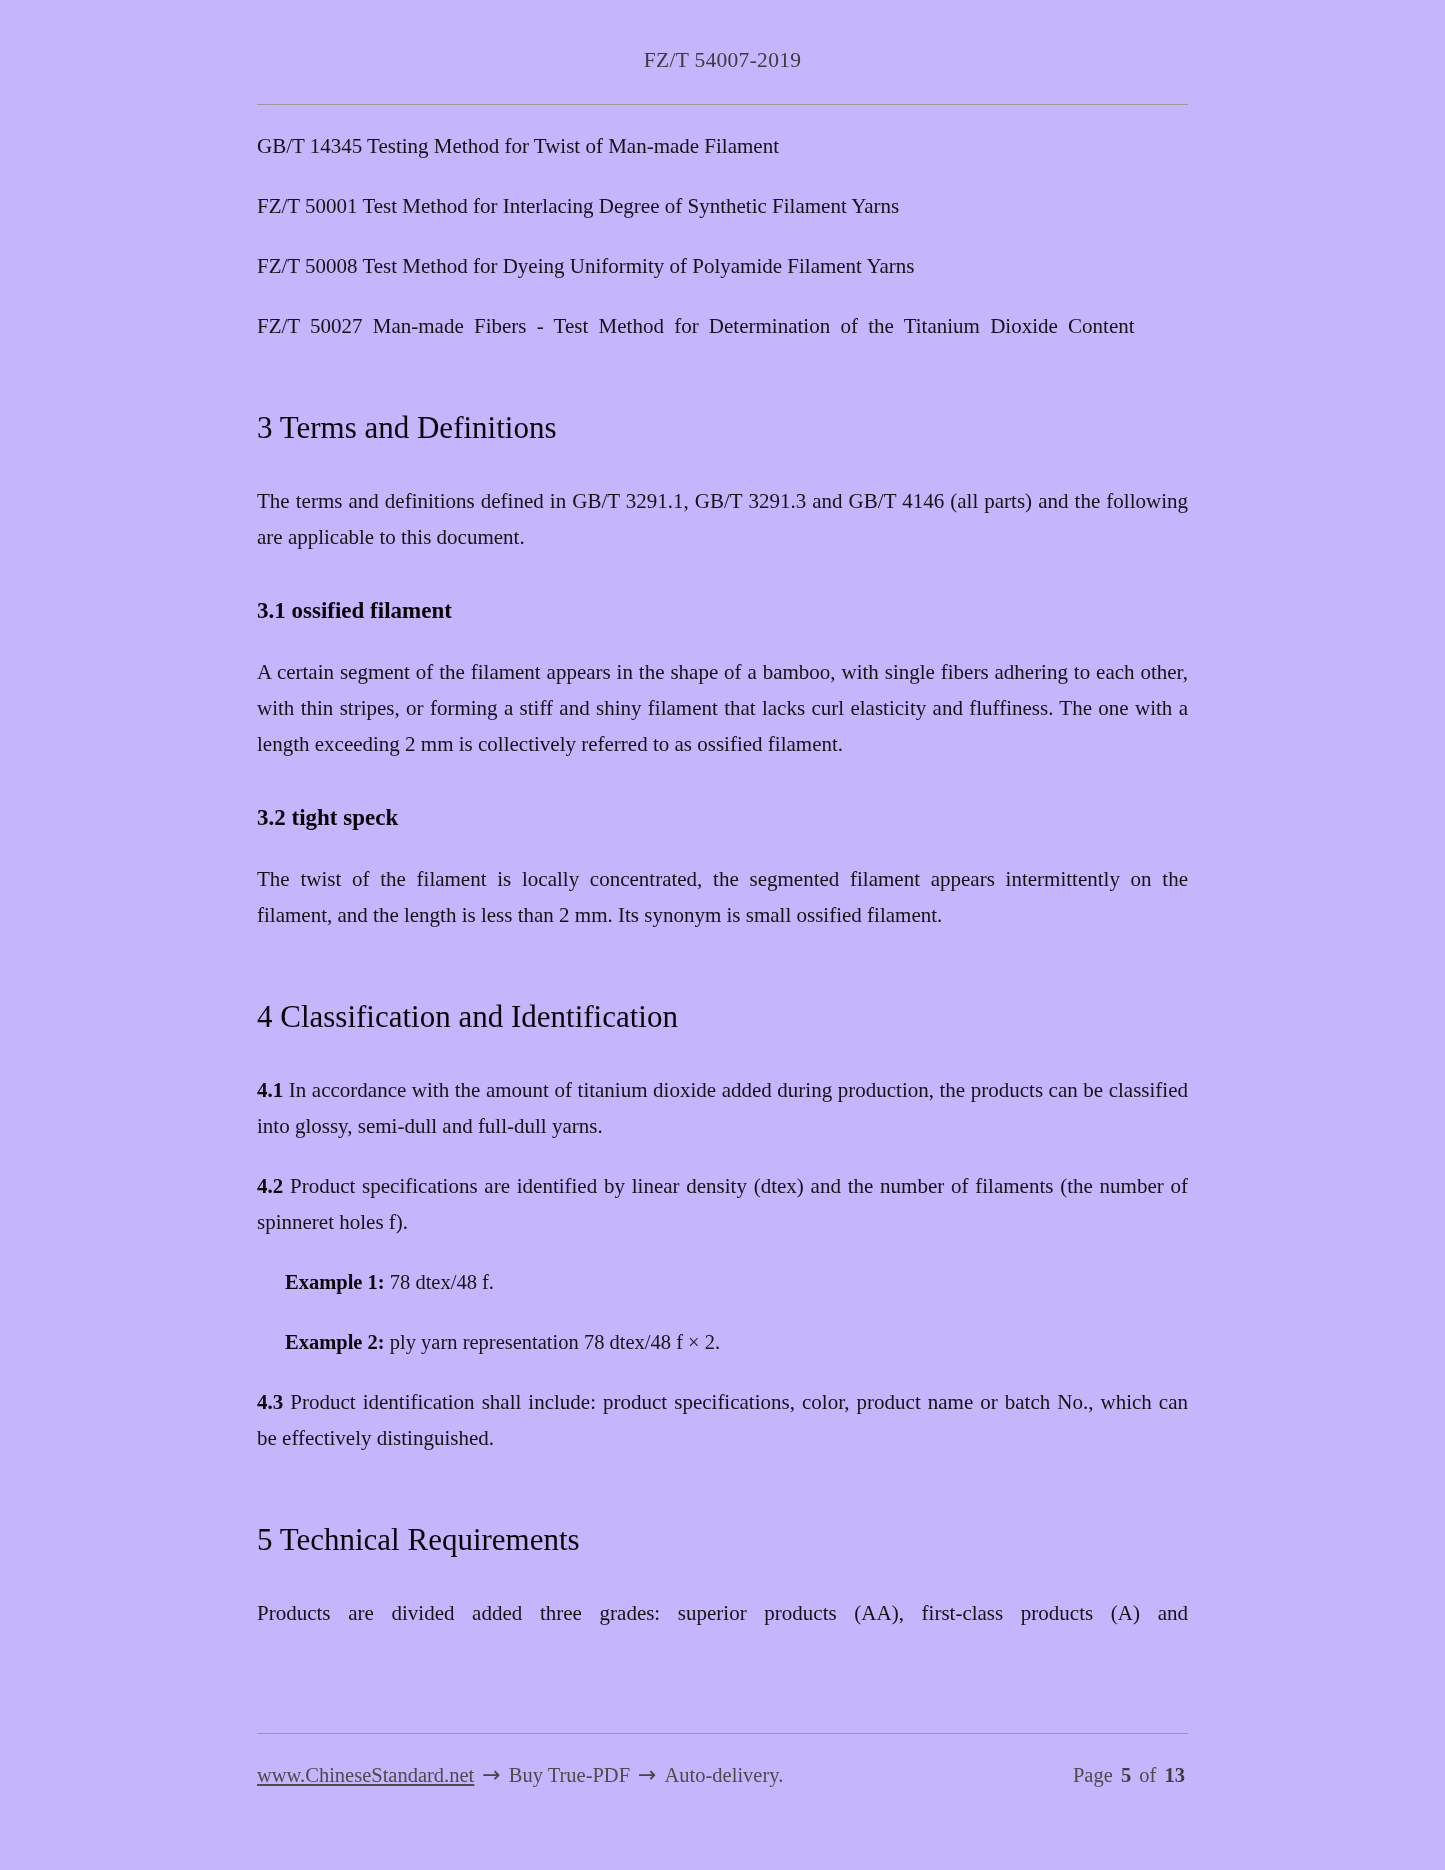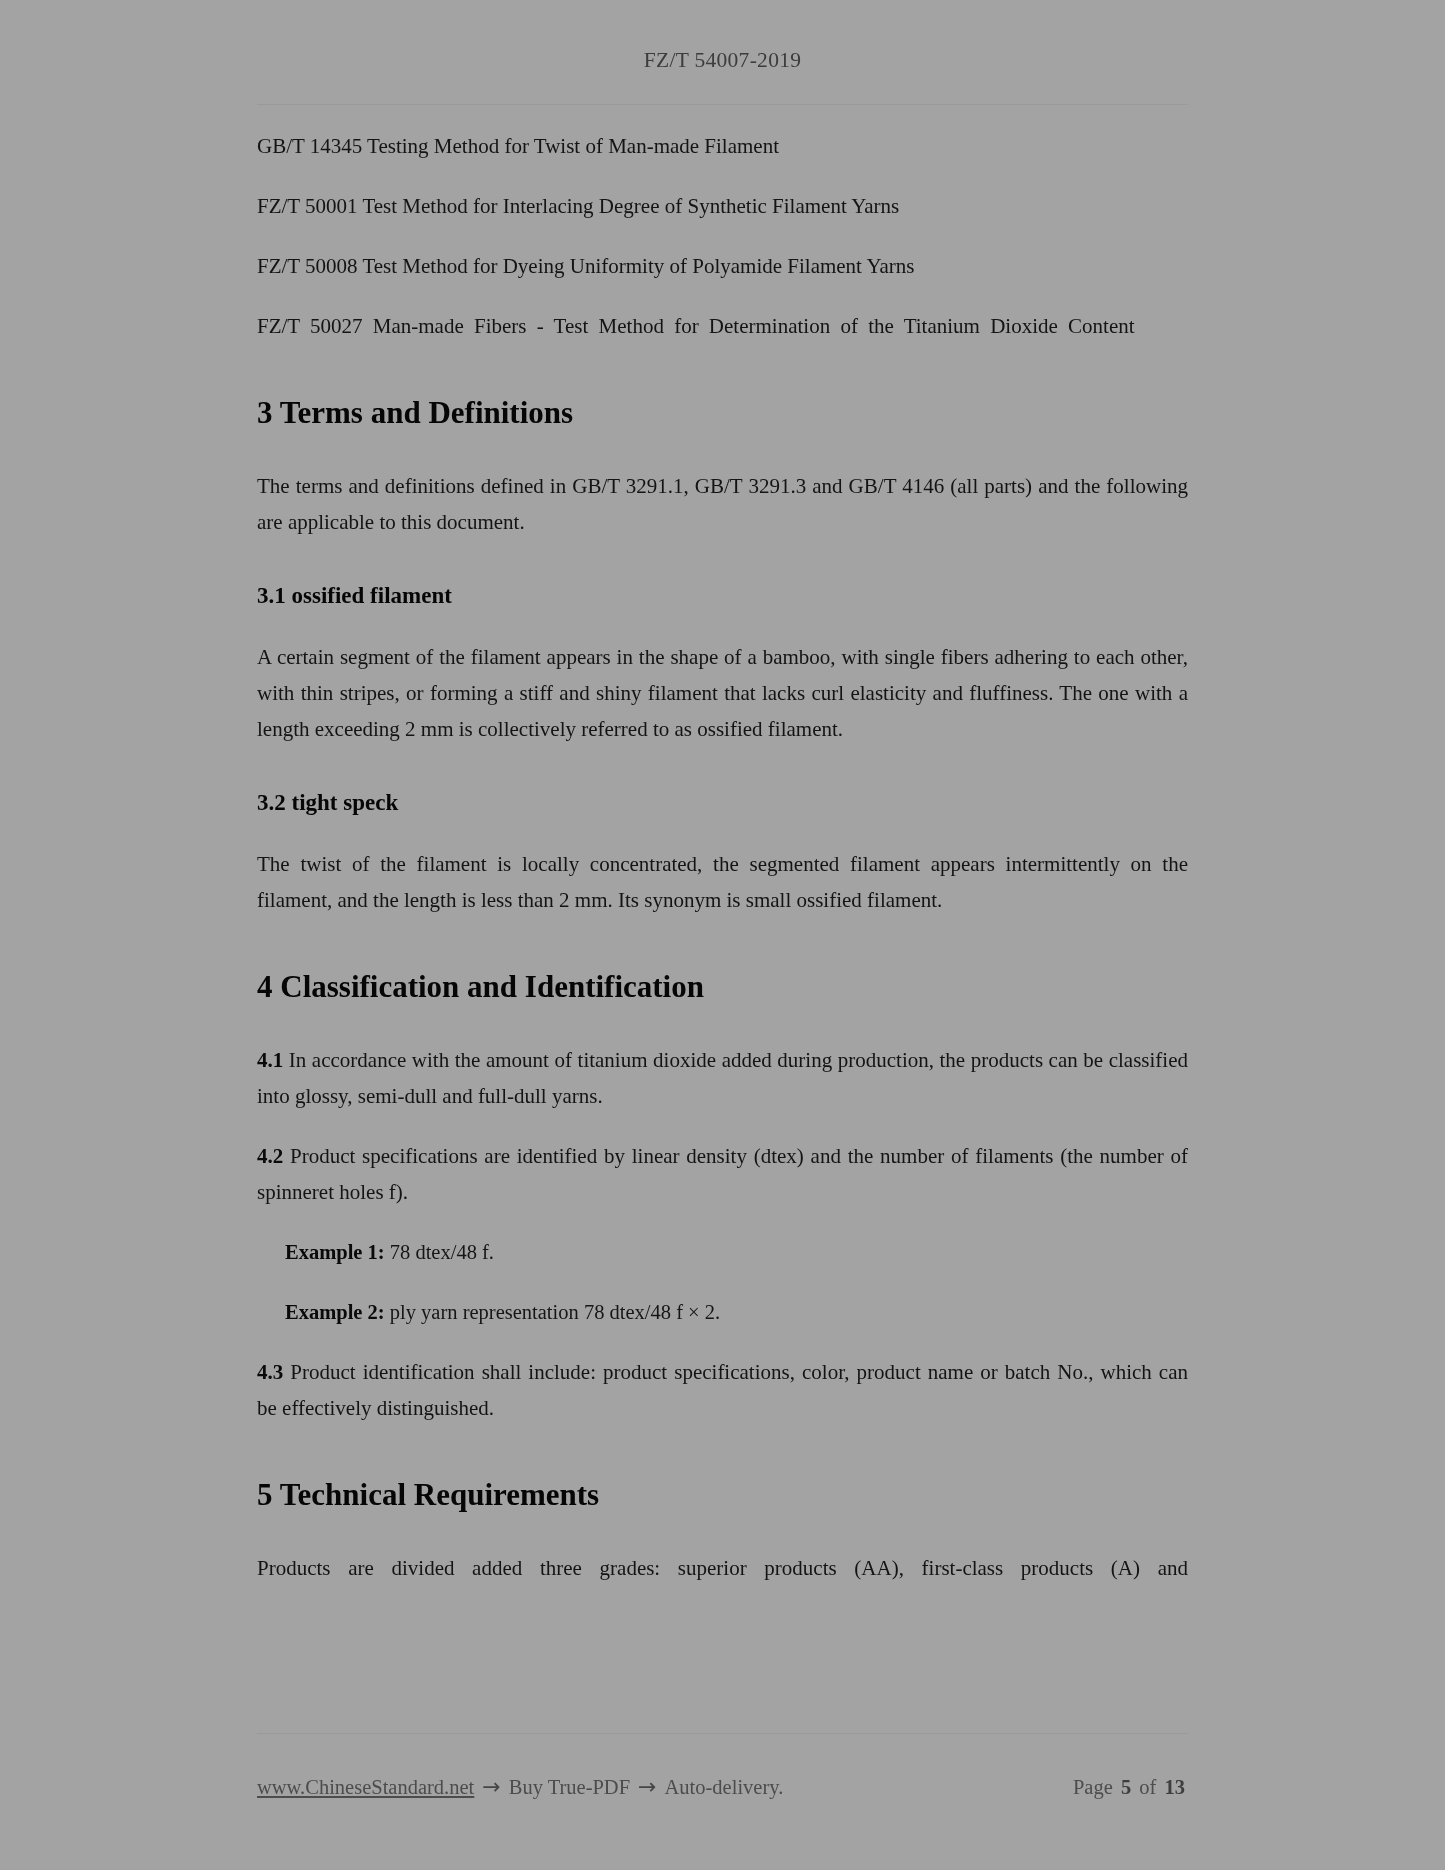--- a/index.html
+++ b/index.html
@@ -1,20 +1,20 @@
 <!DOCTYPE html>
 <html><head>
 <meta charset="utf-8">
 <style>
   html, body { margin: 0; padding: 0; background: #ffffff; }
   .page {
     position: relative;
     width: 1445px;
     height: 1870px;
-    background: #a3a3a3;
+    background: #c4b5fd;
     font-family: "Liberation Serif", serif;
     color: #161616;
     overflow: hidden;
   }
   .header {
     position: absolute;
     left: 257px;
     right: 257px;
     top: 0;
     height: 105px;
@@ -48,39 +48,39 @@
   p.stretch { text-align: justify; text-align-last: justify; }
   p.example {
     font-size: 20.5px;
     line-height: 36px;
     margin: 24px 0 24px 28px;
     text-align: left;
   }
   .h1 {
     font-size: 31px;
     line-height: 42px;
-    font-weight: bold;
-    margin: 48px 0 34px;
+    font-weight: normal;
+    margin: 63px 0 34px;
     color: #060606;
   }
   .h3 {
     font-size: 23px;
     line-height: 31px;
     font-weight: bold;
     margin: 40px 0 28px;
     color: #060606;
   }
   .clause-label, .example-label { font-weight: bold; color: #0a0a0a; }
   .footer {
     position: absolute;
     left: 257px;
     right: 257px;
     top: 1733px;
     border-top: 1px solid #9a9a9a;
-    padding-top: 40px;
+    padding-top: 28px;
     display: flex;
     justify-content: space-between;
     align-items: baseline;
     font-size: 20.5px;
     color: #4c4c4c;
   }
   .footer-left { display: flex; align-items: baseline; }
   .footer-link {
     color: #4c4c4c;
     text-decoration: underline;

